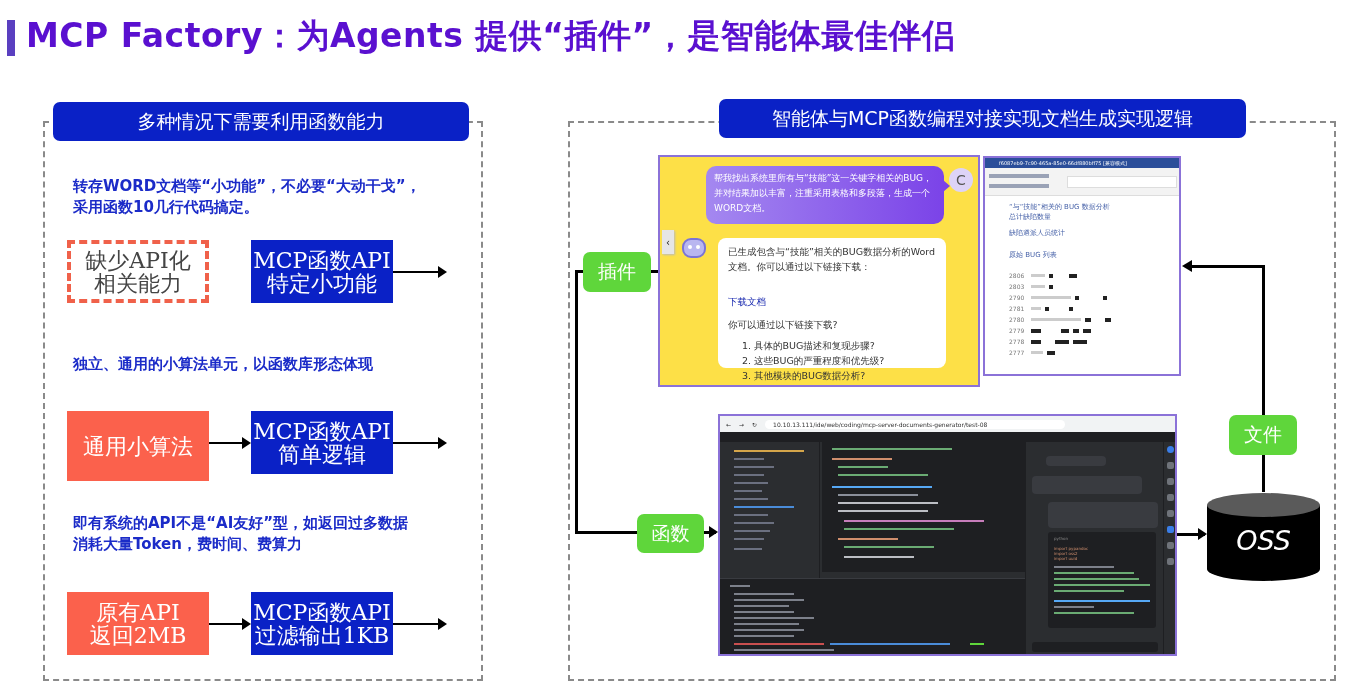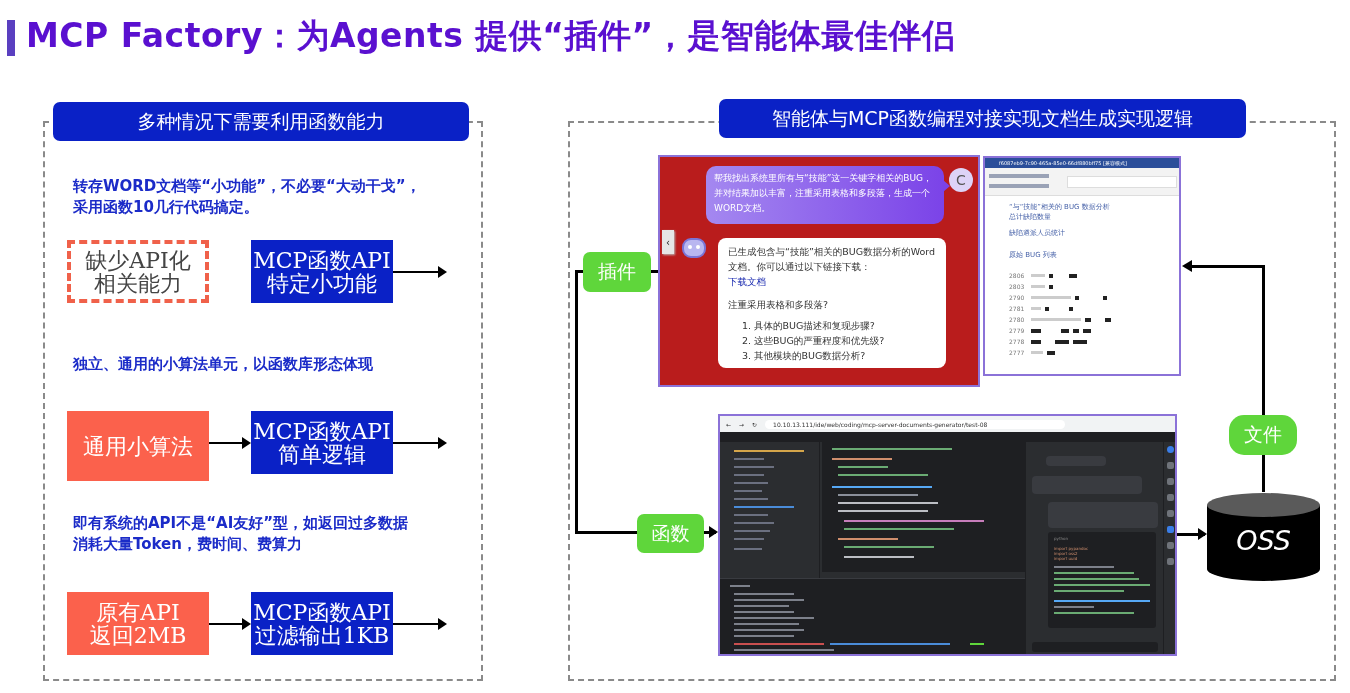--- a/index.html
+++ b/index.html
@@ -26,29 +26,29 @@
 
   .arrow { position: absolute; height: 2px; background: #000; }
   .arrow::after { content: ""; position: absolute; right: -2px; top: -5px; border-left: 9px solid #000; border-top: 6px solid transparent; border-bottom: 6px solid transparent; }
 
   .green { position: absolute; background: #5fd63b; color: #fff; border-radius: 7px; font-size: 19px; display: flex; align-items: center; justify-content: center; }
 
   .line { position: absolute; background: #000; }
 
   
   .shot { position: absolute; border: 2px solid #8b72d8; overflow: hidden; }
-  .chat { left: 658px; top: 155px; width: 322px; height: 232px; background: #b91c1c; }
+  .chat { left: 658px; top: 155px; width: 322px; height: 232px; background: #fde047; }
   .user-bubble { position: absolute; left: 46px; top: 9px; width: 238px; height: 58px; border-radius: 10px; background: linear-gradient(90deg, #a488f0, #7b43e8); color: #fff; font-size: 9px; line-height: 15px; padding: 5px 8px; }
   .user-bubble::after { content:""; position:absolute; right:-6px; top:14px; border-left: 7px solid #7b43e8; border-top: 6px solid transparent; border-bottom: 6px solid transparent; }
   .user-avatar { position: absolute; left: 289px; top: 11px; width: 24px; height: 24px; border-radius: 50%; background: #ddd3f7; color: #555; font-size: 14px; display: flex; align-items: center; justify-content: center; }
   .collapse { position: absolute; left: 2px; top: 73px; width: 12px; height: 24px; background: #e6e6e6; font-size: 10px; display: flex; align-items: center; justify-content: center; color:#222; box-shadow: 1px 1px 2px #bbb; }
   .bot-avatar { position: absolute; left: 22px; top: 81px; width: 24px; height: 20px; border-radius: 9px; background: #b9b6f0; border: 2px solid #7a74d6; }
   .bot-avatar::before { content:""; position:absolute; left:4px; top:5px; width:4px; height:4px; border-radius:50%; background:#fff; box-shadow: 8px 0 0 #fff; }
   .bot-bubble { position: absolute; left: 58px; top: 81px; width: 228px; height: 130px; background: #fff; border-radius: 8px; padding: 6px 10px; font-size: 9.5px; color: #333; line-height: 15px; }
-  .bot-bubble .link { color: #1a2ab0; display: block; margin-top: 0; }
+  .bot-bubble .link { color: #1a2ab0; display: block; margin-top: 20px; }
   .bot-bubble .ask { margin-top: 8px; display: block; }
   .bot-bubble ol { margin-top: 6px; margin-left: 26px; }
 
   
   .word { left: 983px; top: 156px; width: 198px; height: 220px; background: #fff; }
   .word-title { height: 10px; background: #2b4e9a; color:#fff; font-size: 5px; padding-left: 14px; line-height: 10px; }
   .word-ribbon { height: 28px; background: #f3f3f3; border-bottom: 1px solid #ddd; position: relative; }
   .word-ribbon .rb { position:absolute; height: 4px; background:#9aa2b6; }
   .word-body { padding: 6px 10px 0 24px; font-size: 6px; color: #555; line-height: 10px; }
   .word-body .h { color: #4661a8; font-size: 7px; }
@@ -121,31 +121,31 @@
 <div class="line" style="left:651px; top:270px; width:8px; height:3px;"></div>
 <div class="line" style="left:575px; top:531px; width:62px; height:3px;"></div>
 <div class="arrow" style="left:704px; top:531px; width:12px; height:3px;"></div>
 <div class="arrow" style="left:1177px; top:533px; width:28px; height:3px;"></div>
 <div class="line" style="left:1262px; top:266px; width:3px; height:226px;"></div>
 <div class="line" style="left:1190px; top:265px; width:75px; height:3px;"></div>
 <div style="position:absolute; left:1182px; top:260px; border-right:10px solid #000; border-top:6px solid transparent; border-bottom:6px solid transparent;"></div>
 
 <div class="green" style="left:583px; top:252px; width:68px; height:40px;font-family:Liberation Mono, monospace;">插件</div>
 <div class="green" style="left:637px; top:514px; width:67px; height:39px;">函数</div>
-<div class="green" style="left:1229px; top:415px; width:68px; height:40px;border-radius:15px;">文件</div>
+<div class="green" style="left:1229px; top:415px; width:68px; height:40px;">文件</div>
 
 <div class="shot chat">
   <div class="user-bubble">帮我找出系统里所有与“技能”这一关键字相关的BUG，并对结果加以丰富，注重采用表格和多段落，生成一个WORD文档。</div>
   <div class="user-avatar">C</div>
   <div class="collapse">‹</div>
   <div class="bot-avatar"></div>
   <div class="bot-bubble">
     <span>已生成包含与“技能”相关的BUG数据分析的Word文档。你可以通过以下链接下载：</span>
     <span class="link">下载文档</span>
-    <span class="ask">注重采用表格和多段落?</span>
+    <span class="ask">你可以通过以下链接下载?</span>
     <ol>
       <li>具体的BUG描述和复现步骤?</li>
       <li>这些BUG的严重程度和优先级?</li>
       <li>其他模块的BUG数据分析?</li>
     </ol>
   </div>
 </div>
 
 <div class="shot word">
   <div class="word-title">f6087eb9-7c90-465a-85e0-66df880bff75 [兼容模式]</div>

